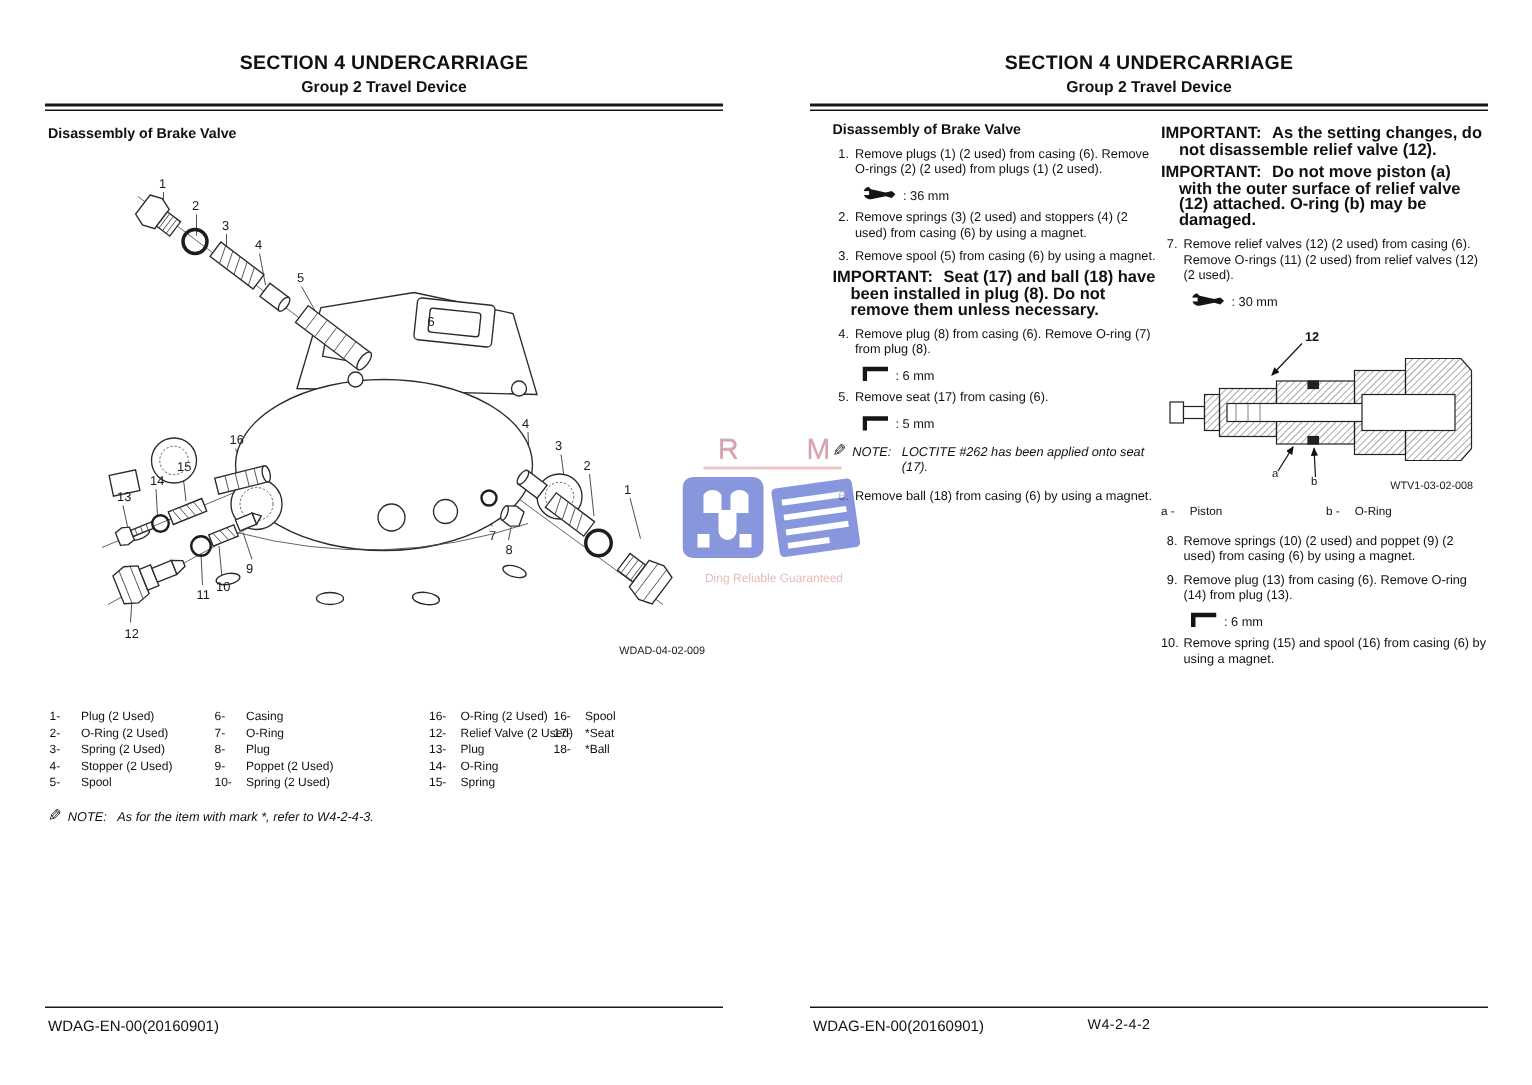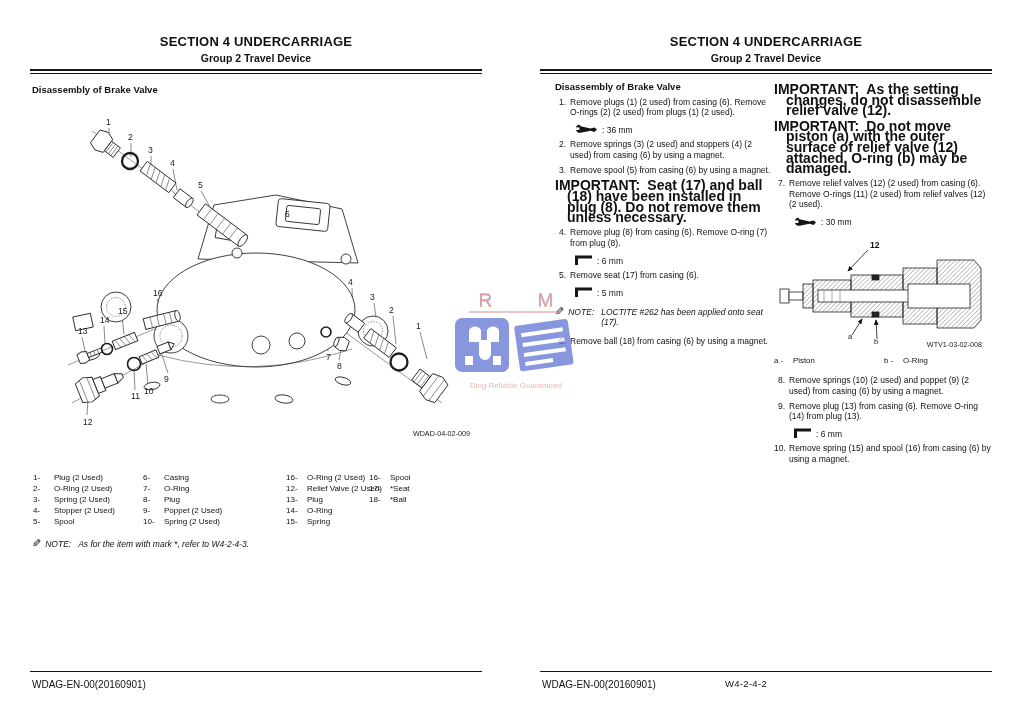--- a/index.html
+++ b/index.html
@@ -43,21 +43,21 @@
   .footer-doc{position:absolute;left:2px;top:654px;font-size:10px;}
   .footer-page{position:absolute;left:0;right:40px;top:653px;text-align:center;font-size:9.5px;letter-spacing:.3px;}
 
   
   .col{position:absolute;width:218px;top:52px;}
   #col-l{left:15px;} #col-r{left:234px;}
   .col .section-heading{margin:4px 0 2px 0;}
   .step{display:flex;font-size:8.5px;line-height:10.6px;margin-top:4.5px;}
   .step .num{width:15px;flex:none;text-align:right;padding-right:4px;box-sizing:border-box;}
   .step .txt{flex:1;}
-  .imp{font-weight:bold;font-size:14px;line-height:10.6px;margin-top:5px;padding-left:12px;text-indent:-12px;}
+  .imp{font-weight:bold;font-size:11px;line-height:10.6px;margin-top:5px;padding-left:12px;text-indent:-12px;}
   .imp .imp-label{padding-right:7px;}
   .tool-line{display:flex;align-items:center;margin:7px 0 3px 20px;font-size:8.5px;height:10px;}
   .tool-line .tool-glyph{margin-right:5px;display:inline-flex;align-items:center;}
   .note-inline{display:flex;font-size:8.5px;margin-top:7px;align-items:baseline;}
   .note-inline .note-pen{flex:none;}
   .note-inline .note-label{flex:none;}
   .note-inline .note-text{flex:1;}
 
   
   #relief-fig{margin:8px 0 0 4px;}

